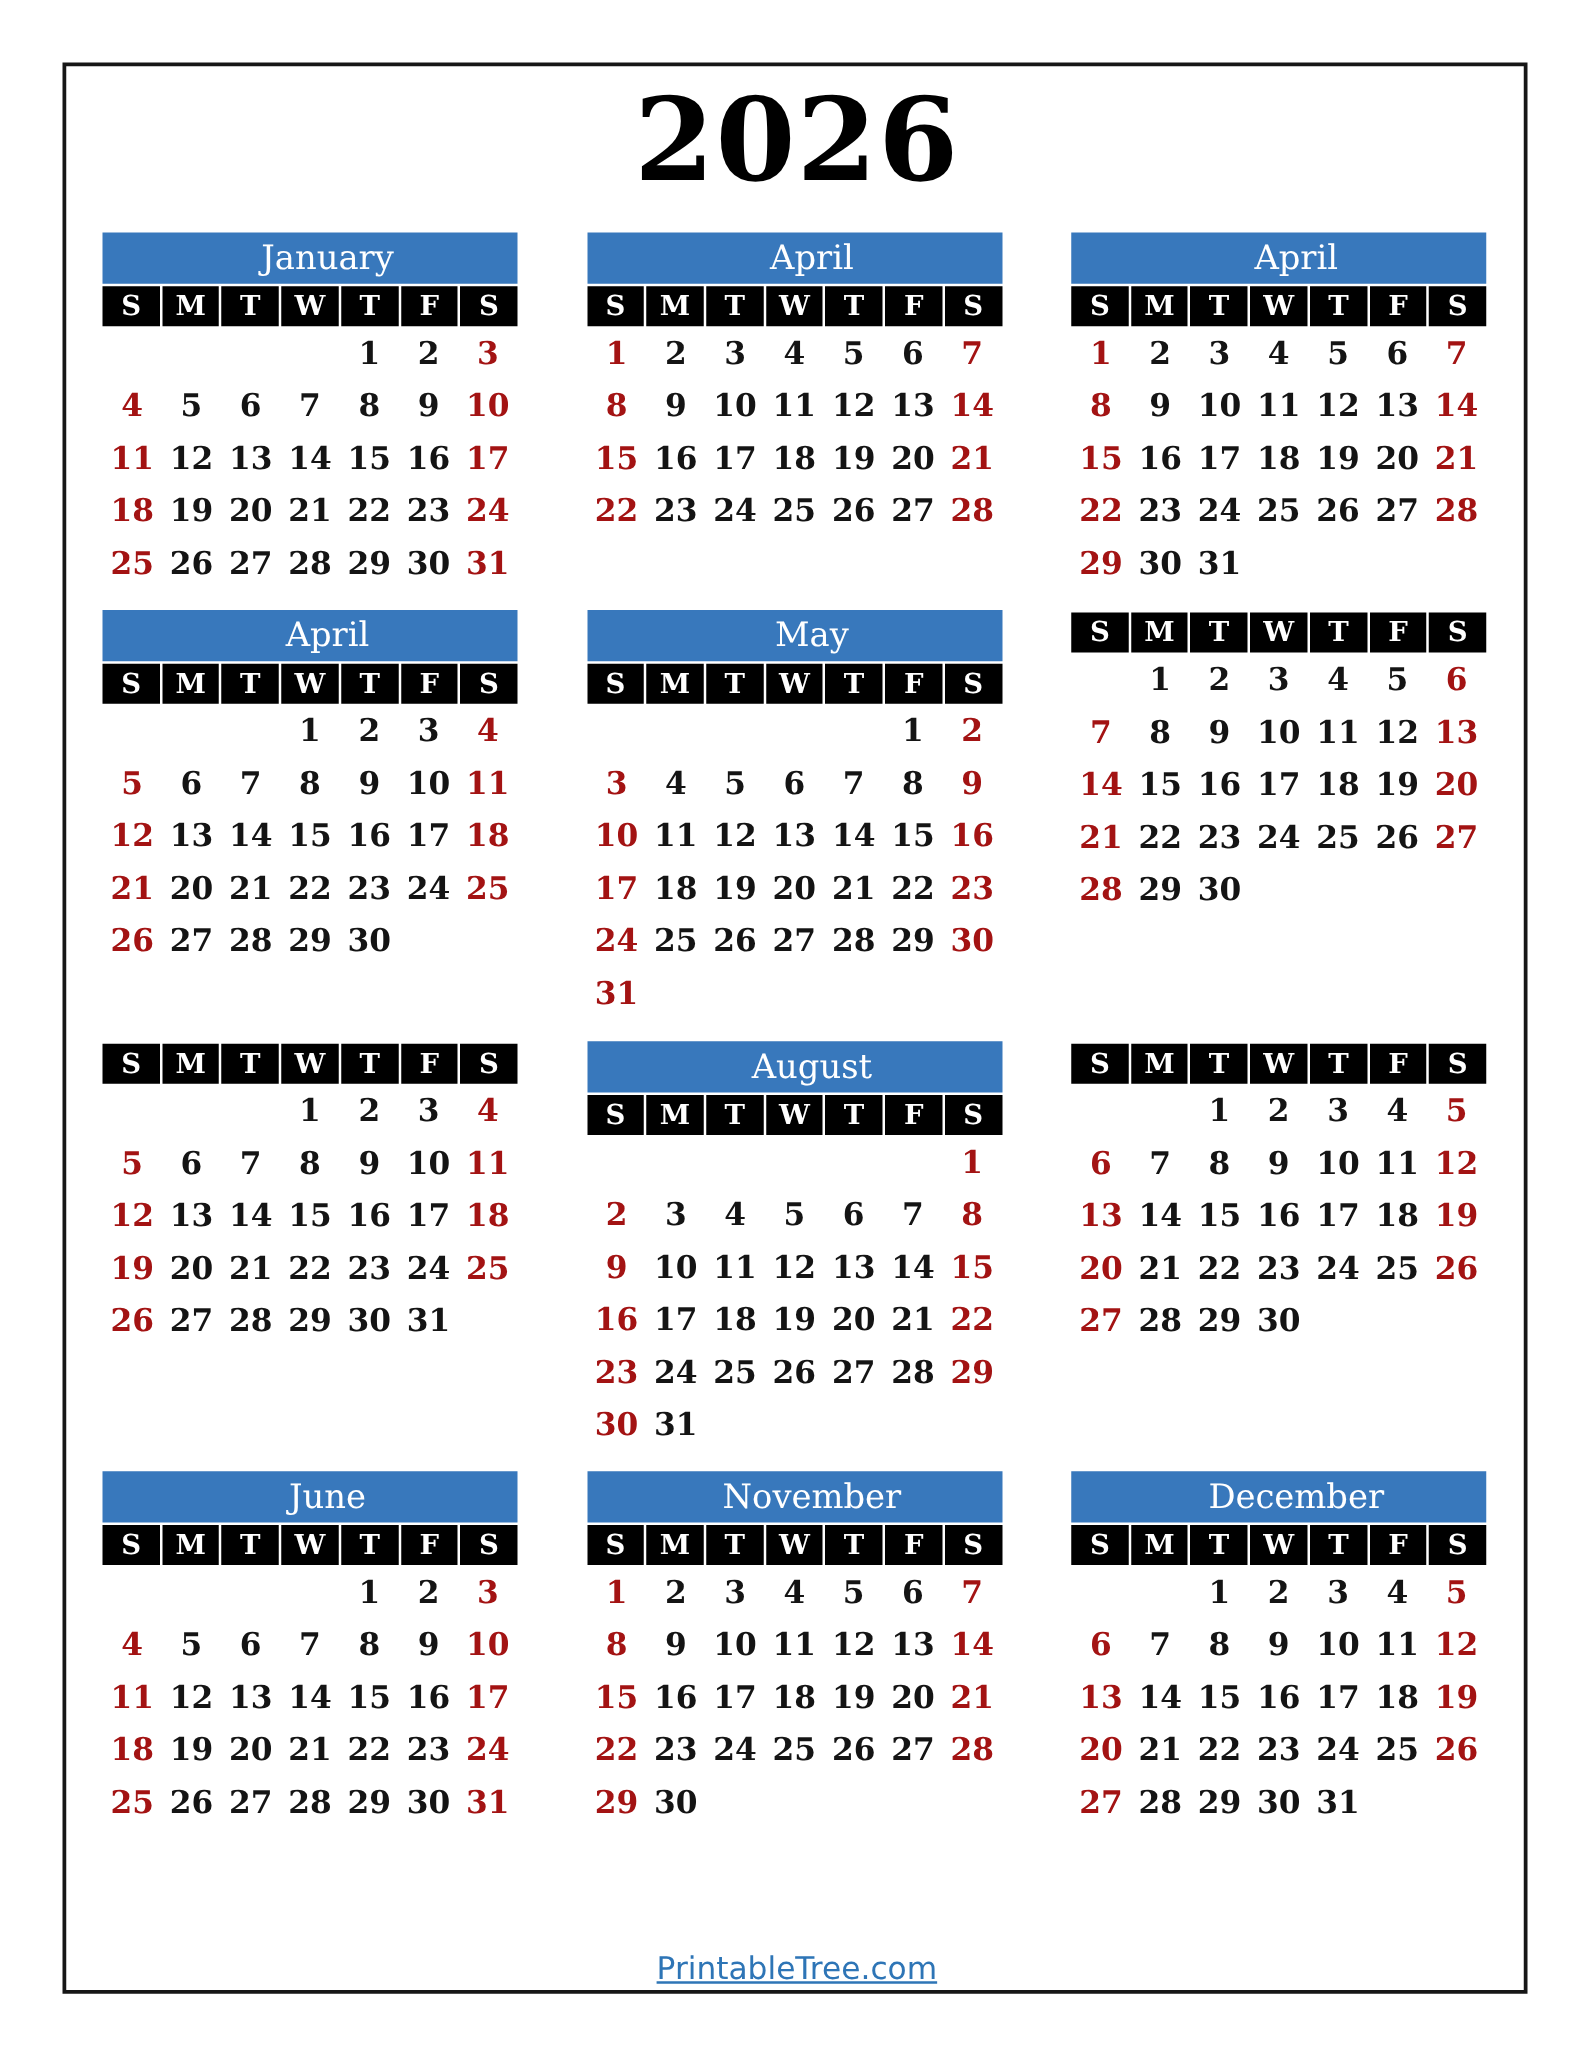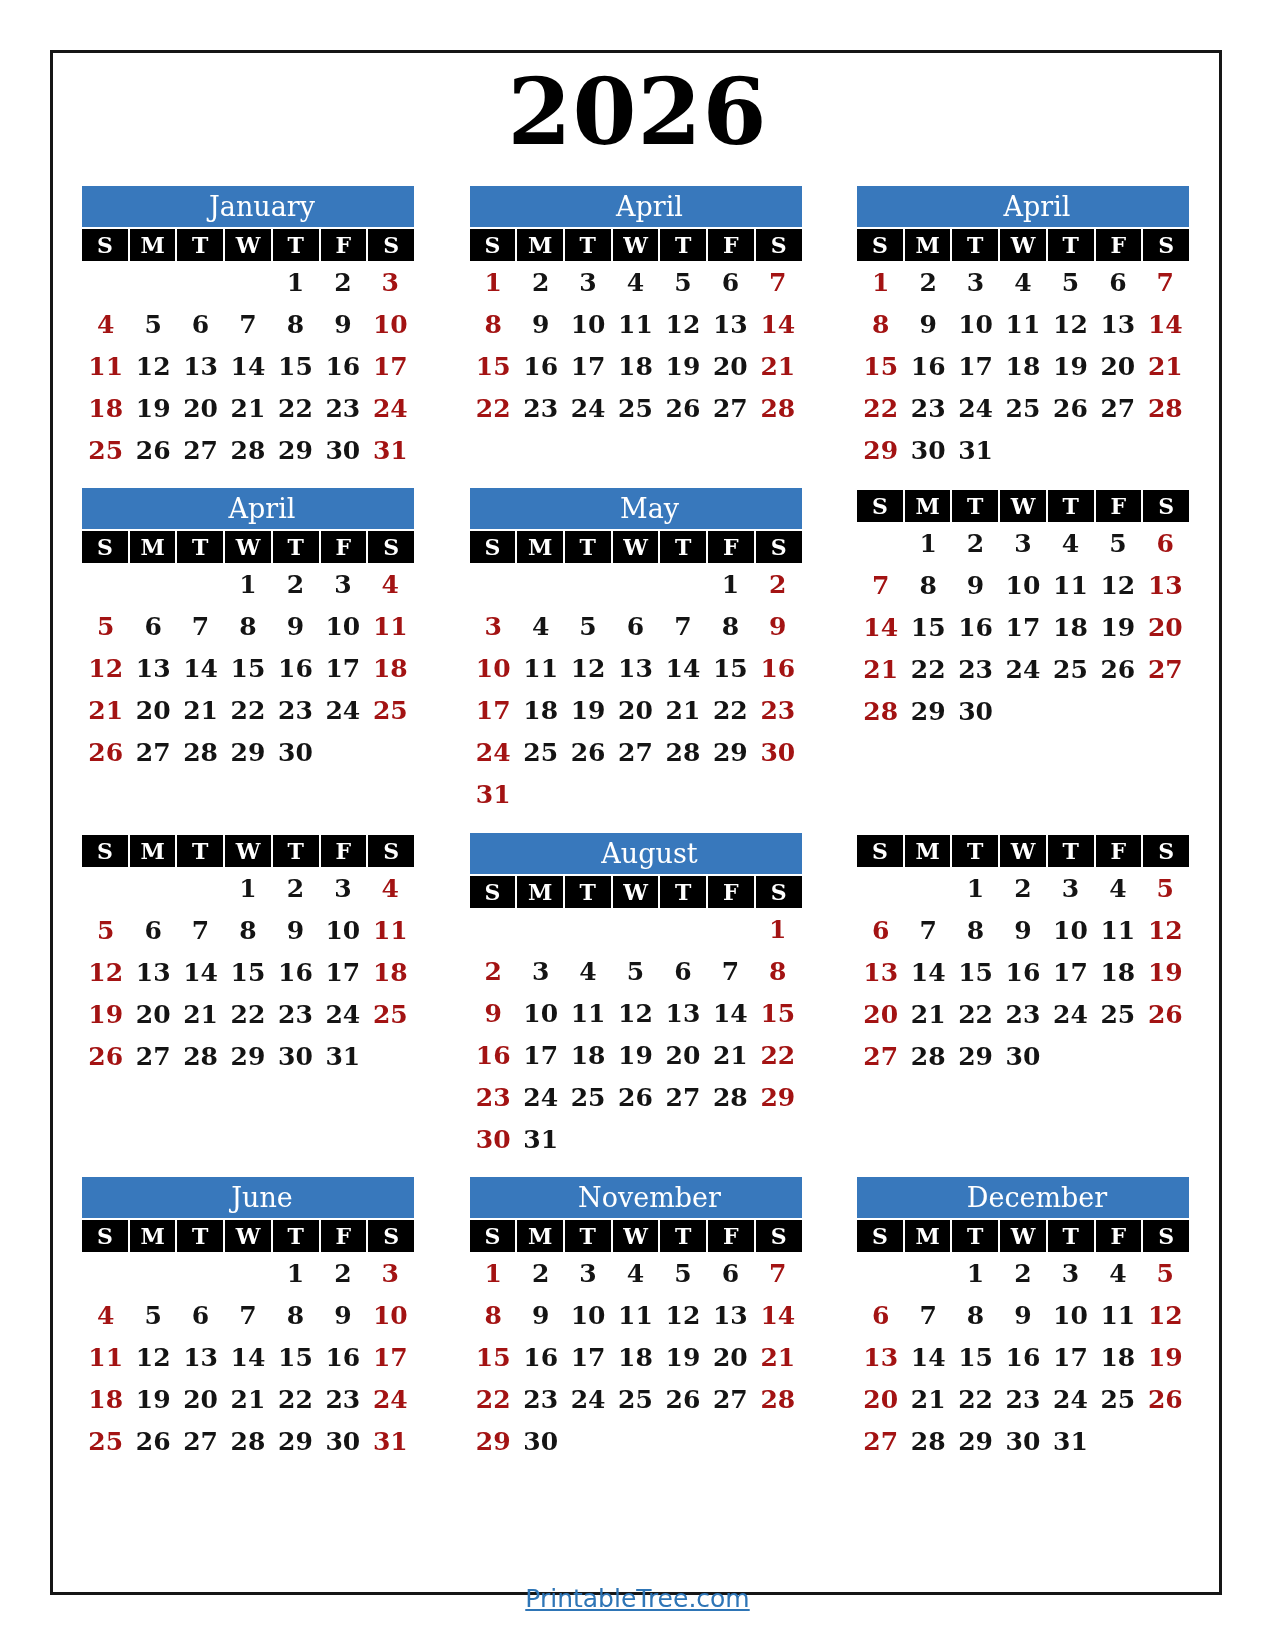--- a/index.html
+++ b/index.html
@@ -37,21 +37,21 @@
   .dates {
     display:grid; grid-template-columns:repeat(7,1fr); grid-auto-rows:42px;
   }
   .date-cell {
     display:flex; align-items:center; justify-content:center;
     font-weight:bold; font-size:25px; color:var(--weekday,#111);
   }
   .date-cell.weekend { color:var(--red,#a31313); }
   .footer {
     position:absolute; left:0; right:0; top:1560px; text-align:center;
-    font-family:"DejaVu Sans", sans-serif; font-size:25px;margin-top:24px;
+    font-family:"DejaVu Sans", sans-serif; font-size:25px;
   }
   .footer a { color:var(--footerblue,#2e75b6); text-decoration:underline; cursor:pointer; }
 </style>
 </head>
 <body>
 
 <div class="page">
   <div class="frame"></div>
 
   <div class="year-title">2026</div>

